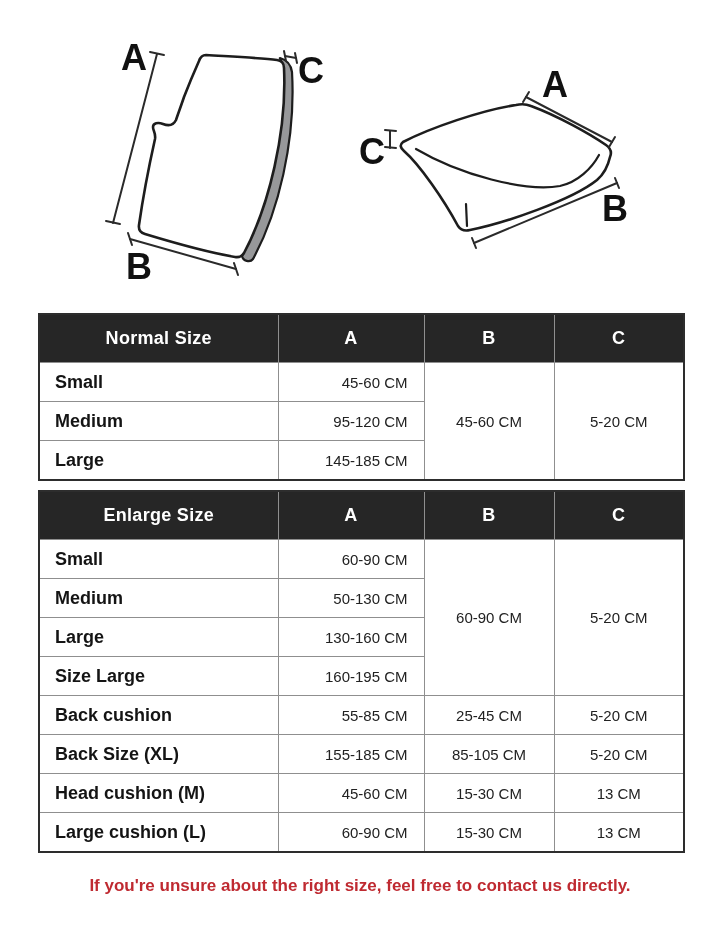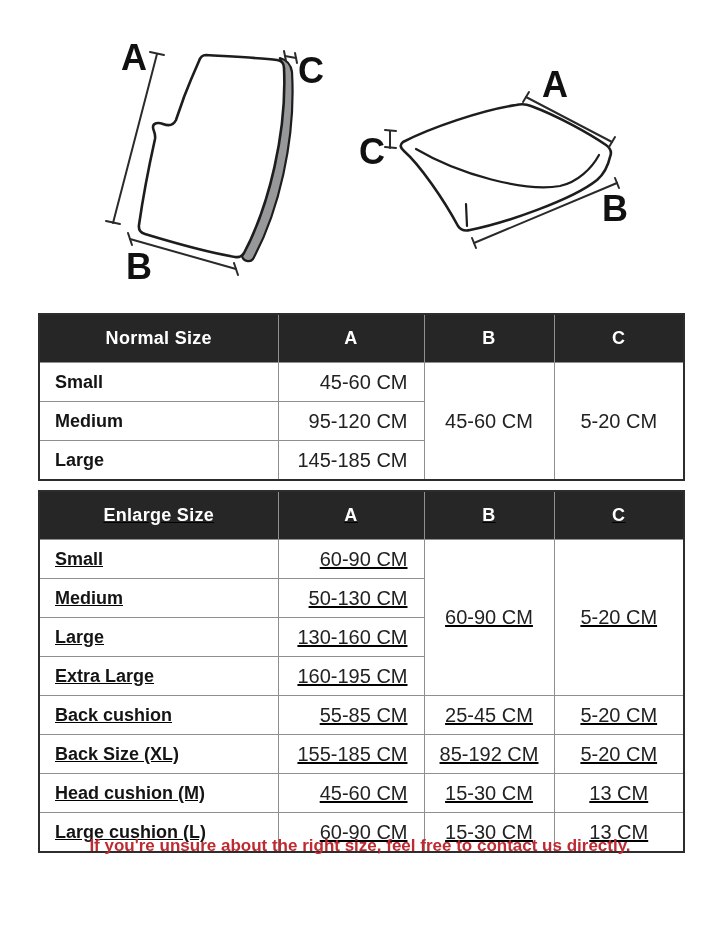--- a/index.html
+++ b/index.html
@@ -53,50 +53,50 @@
   table.size-table {
     position: absolute;
     left: 38px;
     width: 645px;
     border-collapse: collapse;
     table-layout: fixed;
     border: 2px solid #2d2d2d;
     background: #ffffff;
   }
   #normal-table { top: 313px; }
-  #enlarge-table { top: 490px; text-decoration: underline; }
+  #enlarge-table { top: 490px; }
   .size-table th, .size-table td {
     border: 1px solid #8f8f8f;
     vertical-align: middle;
   }
   .size-table thead th {
     background: #262626;
     color: #ffffff;
     font-weight: bold;
     font-size: 18px;
     height: 45px;
     text-align: center;
     letter-spacing: 0.3px;
   }
-  .size-table td { height: 36px; font-size: 20px; color: #222222; }
+  .size-table td { height: 36px; font-size: 15px; color: #222222; }
   td.label-cell {
     font-weight: bold;
     font-size: 18px;
     color: #141414;
     text-align: left;
     padding-left: 15px;
   }
   td.val-a {
     text-align: right;
     padding-right: 16px;
   }
   td.val-center { text-align: center; }
   .notice {
     position: absolute;
-    top: 836px;
+    top: 876px;
     left: 0;
     width: 720px;
     text-align: center;
     font-weight: bold;
     font-size: 17px;
     color: #bf2a31;
   }
 </style>
 </head>
 <body>
@@ -249,33 +249,33 @@
       </tr>
       <tr>
         <td class="label-cell">Medium</td>
         <td class="val-a">50-130 CM</td>
       </tr>
       <tr>
         <td class="label-cell">Large</td>
         <td class="val-a">130-160 CM</td>
       </tr>
       <tr>
-        <td class="label-cell">Extra Large</td>
+        <td class="label-cell">Size Large</td>
         <td class="val-a">160-195 CM</td>
       </tr>
       <tr>
         <td class="label-cell">Back cushion</td>
         <td class="val-a">55-85 CM</td>
         <td class="val-center">25-45 CM</td>
         <td class="val-center">5-20 CM</td>
       </tr>
       <tr>
         <td class="label-cell">Back Size (XL)</td>
         <td class="val-a">155-185 CM</td>
-        <td class="val-center">85-192 CM</td>
+        <td class="val-center">85-105 CM</td>
         <td class="val-center">5-20 CM</td>
       </tr>
       <tr>
         <td class="label-cell">Head cushion (M)</td>
         <td class="val-a">45-60 CM</td>
         <td class="val-center">15-30 CM</td>
         <td class="val-center">13 CM</td>
       </tr>
       <tr>
         <td class="label-cell">Large cushion (L)</td>

